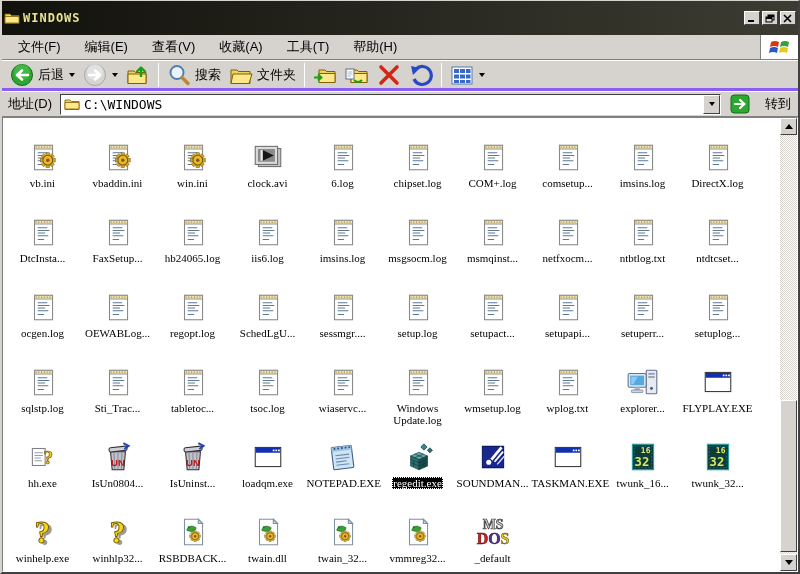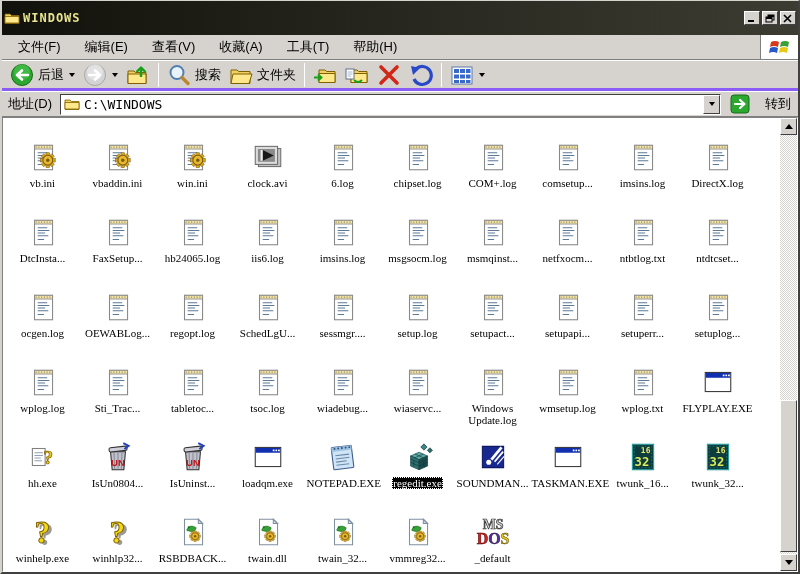--- a/index.html
+++ b/index.html
@@ -622,21 +622,21 @@
         <div class="cell">
           <span class="ficon">
             <svg viewBox="0 0 32 32">
               <rect x="8" y="5" width="17" height="23" fill="#fff" stroke="#888"></rect>
               <rect x="8" y="5" width="17" height="3.5" fill="#efe3b0" stroke="#888" stroke-width="0.8"></rect>
               <path stroke="#a08840" stroke-width="1" stroke-dasharray="1,1.6" d="M9 6.7 H24"></path>
               <path stroke="#5c7astroke" d="M0 0"></path>
               <path stroke="#5c7a96" stroke-width="1" d="M11 12 h9 M11 14.5 h11 M11 17 h7 M11 19.5 h10 M11 23 h6"></path>
             </svg>
           </span>
-          <span class="flabel">wplog.log</span>
+          <span class="flabel">sqlstp.log</span>
         </div>
         <div class="cell">
           <span class="ficon">
             <svg viewBox="0 0 32 32">
               <rect x="8" y="5" width="17" height="23" fill="#fff" stroke="#888"></rect>
               <rect x="8" y="5" width="17" height="3.5" fill="#efe3b0" stroke="#888" stroke-width="0.8"></rect>
               <path stroke="#a08840" stroke-width="1" stroke-dasharray="1,1.6" d="M9 6.7 H24"></path>
               <path stroke="#5c7astroke" d="M0 0"></path>
               <path stroke="#5c7a96" stroke-width="1" d="M11 12 h9 M11 14.5 h11 M11 17 h7 M11 19.5 h10 M11 23 h6"></path>
             </svg>
@@ -670,32 +670,20 @@
         <div class="cell">
           <span class="ficon">
             <svg viewBox="0 0 32 32">
               <rect x="8" y="5" width="17" height="23" fill="#fff" stroke="#888"></rect>
               <rect x="8" y="5" width="17" height="3.5" fill="#efe3b0" stroke="#888" stroke-width="0.8"></rect>
               <path stroke="#a08840" stroke-width="1" stroke-dasharray="1,1.6" d="M9 6.7 H24"></path>
               <path stroke="#5c7astroke" d="M0 0"></path>
               <path stroke="#5c7a96" stroke-width="1" d="M11 12 h9 M11 14.5 h11 M11 17 h7 M11 19.5 h10 M11 23 h6"></path>
             </svg>
           </span>
-          <span class="flabel">wiadebug...</span>
-        </div>
-        <div class="cell">
-          <span class="ficon">
-            <svg viewBox="0 0 32 32">
-              <rect x="8" y="5" width="17" height="23" fill="#fff" stroke="#888"></rect>
-              <rect x="8" y="5" width="17" height="3.5" fill="#efe3b0" stroke="#888" stroke-width="0.8"></rect>
-              <path stroke="#a08840" stroke-width="1" stroke-dasharray="1,1.6" d="M9 6.7 H24"></path>
-              <path stroke="#5c7astroke" d="M0 0"></path>
-              <path stroke="#5c7a96" stroke-width="1" d="M11 12 h9 M11 14.5 h11 M11 17 h7 M11 19.5 h10 M11 23 h6"></path>
-            </svg>
-          </span>
           <span class="flabel">wiaservc...</span>
         </div>
         <div class="cell">
           <span class="ficon">
             <svg viewBox="0 0 32 32">
               <rect x="8" y="5" width="17" height="23" fill="#fff" stroke="#888"></rect>
               <rect x="8" y="5" width="17" height="3.5" fill="#efe3b0" stroke="#888" stroke-width="0.8"></rect>
               <path stroke="#a08840" stroke-width="1" stroke-dasharray="1,1.6" d="M9 6.7 H24"></path>
               <path stroke="#5c7astroke" d="M0 0"></path>
               <path stroke="#5c7a96" stroke-width="1" d="M11 12 h9 M11 14.5 h11 M11 17 h7 M11 19.5 h10 M11 23 h6"></path>
@@ -719,20 +707,36 @@
           <span class="ficon">
             <svg viewBox="0 0 32 32">
               <rect x="8" y="5" width="17" height="23" fill="#fff" stroke="#888"></rect>
               <rect x="8" y="5" width="17" height="3.5" fill="#efe3b0" stroke="#888" stroke-width="0.8"></rect>
               <path stroke="#a08840" stroke-width="1" stroke-dasharray="1,1.6" d="M9 6.7 H24"></path>
               <path stroke="#5c7astroke" d="M0 0"></path>
               <path stroke="#5c7a96" stroke-width="1" d="M11 12 h9 M11 14.5 h11 M11 17 h7 M11 19.5 h10 M11 23 h6"></path>
             </svg>
           </span>
           <span class="flabel">wplog.txt</span>
+        </div>
+        <div class="cell">
+          <span class="ficon">
+            <svg viewBox="0 0 32 32">
+              <rect x="19" y="5" width="10" height="22" rx="1" fill="#e6eaf2" stroke="#60708e"></rect>
+              <rect x="21" y="7.5" width="6" height="1.6" fill="#8a9ab2"></rect>
+              <rect x="21" y="10.5" width="6" height="1.6" fill="#8a9ab2"></rect>
+              <circle cx="24" cy="22" r="1.3" fill="#405068"></circle>
+              <rect x="2" y="8" width="17" height="13" rx="1.5" fill="#dce8f4" stroke="#60708e"></rect>
+              <rect x="4" y="10" width="13" height="9" fill="#55a8e0"></rect>
+              <path d="M5 11 l6 0 -4 7 -2 0 z" fill="#8ecaf0"></path>
+              <rect x="8" y="21" width="5" height="2.5" fill="#aab8cc"></rect>
+              <rect x="5" y="23.5" width="11" height="2.5" rx="1" fill="#ccd6e4" stroke="#60708e" stroke-width="0.6"></rect>
+            </svg>
+          </span>
+          <span class="flabel">explorer...</span>
         </div>
         <div class="cell">
           <span class="ficon">
             <svg viewBox="0 0 32 32">
               <rect x="4" y="7" width="24" height="18" fill="#fff" stroke="#383838"></rect>
               <rect x="4.5" y="7.5" width="23" height="4.5" fill="#1030b0"></rect>
               <rect x="23" y="9" width="1.6" height="1.6" fill="#fff"></rect>
               <rect x="20.5" y="9" width="1.6" height="1.6" fill="#fff"></rect>
               <rect x="25.5" y="9" width="1.6" height="1.6" fill="#fff"></rect>
             </svg>

